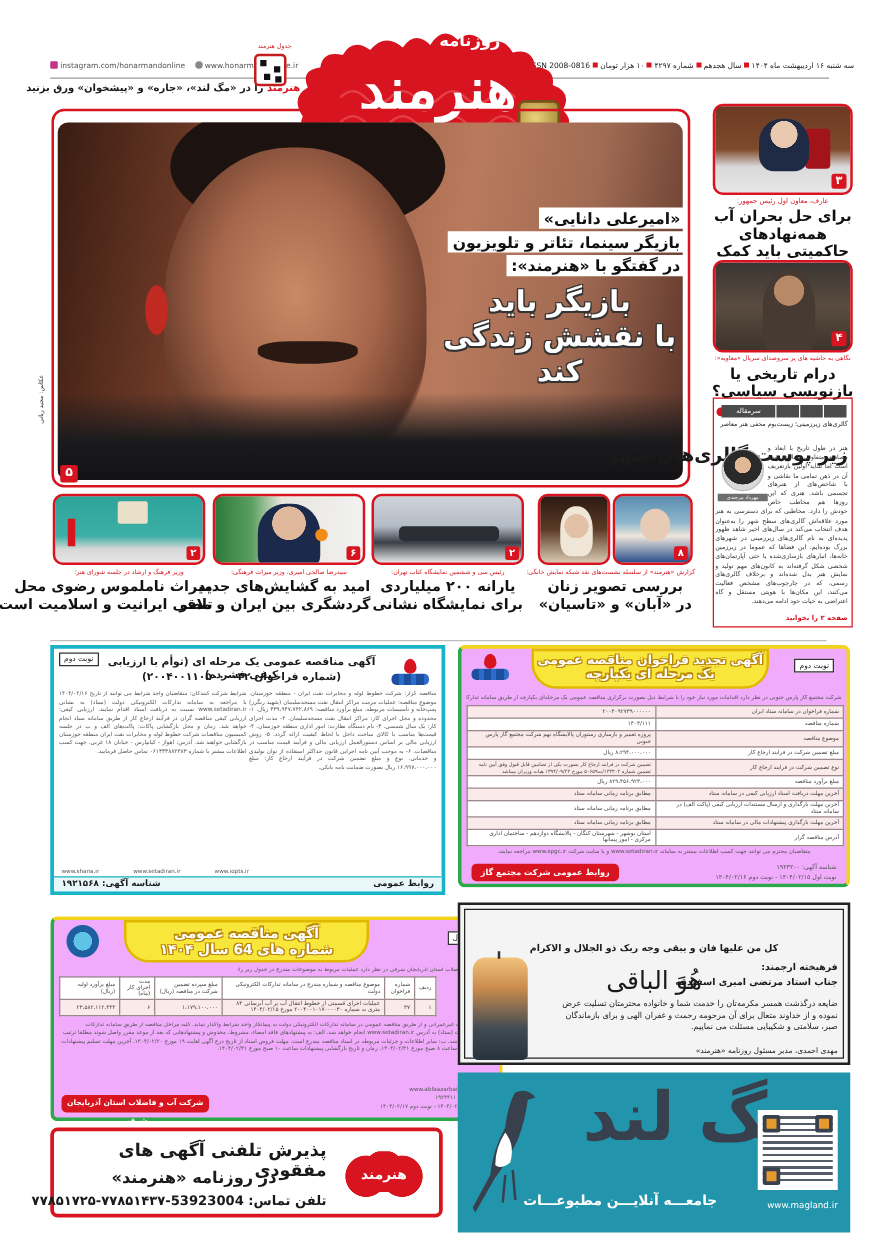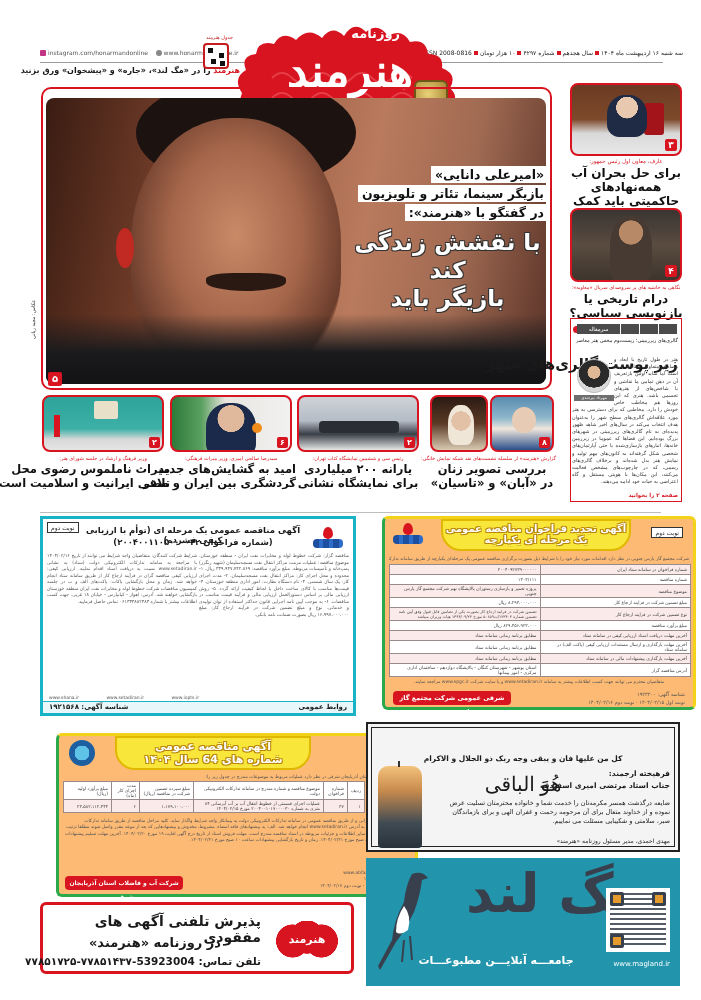--- a/index.html
+++ b/index.html
@@ -66,21 +66,21 @@
 
   
   .thumb { top: 395px; height: 57px; border: 2px solid #d7141f; border-radius: 8px; overflow: hidden; }
   .th-kicker { top: 455px; font-size: 5px; color: #d7141f; text-align: center; white-space: nowrap; }
   .th-head { top: 462px; font-size: 11.5px; font-weight: bold; text-align: center; line-height: 14px; color: #111; white-space: nowrap; }
   .th-num { position: absolute; right: 2px; bottom: 2px; width: 11px; height: 11px; background: #d7141f; color: #fff; font-size: 8px; line-height: 11px; text-align: center; font-weight: bold; border-radius: 2px; }
 
   .divider-h { left: 40px; right: 40px; height: 1px; background: #bdbdbd; }
 
   
-  .ad-box { border: 3px solid #2aa84a; border-top-color: #f3d21a; border-right-color: #f3d21a; border-radius: 6px; background: #fdba74; margin-left: 16px; }
+  .ad-box { border: 3px solid #2aa84a; border-top-color: #f3d21a; border-right-color: #f3d21a; border-radius: 6px; background: #f0abfc; }
   .ad-yellow { background: #f9e63a; border-radius: 0 0 20px 20px; border: 2px solid #e0b800; }
   .ad-title { color: #fff; font-weight: bold; text-align: center; text-shadow: 1px 1px 0 #b8860b, -1px -1px 0 #b8860b, 1px -1px 0 #b8860b, -1px 1px 0 #b8860b; }
   .turn-tag { font-size: 6px; border: 1px solid #333; padding: 1px 3px; background: #fff; white-space: nowrap; }
   .ad-table { border-collapse: collapse; width: 100%; font-size: 4.5px; }
   .ad-table td { border: 1px solid #9a8a8a; padding: 1px 3px; height: 10px; color: #444; background: #fbeaea; }
   .ad-table tr:nth-child(even) td { background: #ffffff; }
   .ad-red-btn { background: #d7141f; color: #fff; font-size: 6.5px; font-weight: bold; border-radius: 4px; text-align: center; }
   .small-txt { font-size: 4.5px; line-height: 6.4px; color: #555; }
 
   .ad-blue { border: 3px solid #19b3c7; background: #fff; }
@@ -164,22 +164,22 @@
   <div class="hero-ear"></div>
   <div class="hero-mustache"></div>
   <div class="hero-coat"></div>
 </div>
 <div class="abs hero-caption-box" style="width:150px;">
   <span class="kicker-line">«امیرعلی دانایی»</span>
   <span class="kicker-line">بازیگر سینما، تئاتر و تلویزیون</span>
   <span class="kicker-line">در گفتگو با «هنرمند»:</span>
 </div>
 <div class="abs hero-headline">
+  <div>بازیگر باید</div>
   <div>با نقشش زندگی کند</div>
-  <div>بازیگر باید</div>
 </div>
 <div class="abs hero-num">۵</div>
 <div class="abs photo-credit">عکاس: مجید ربانی</div>
 
 <div class="abs rc-img rc1">
   <div class="chair"></div>
     <div class="person"></div>
   <span class="rc-num">۳</span>
 </div>
 <div class="abs rc-kicker" style="left:570px;top:158px;width:112px;">عارف، معاون اول رئیس جمهور:</div>
@@ -309,21 +309,21 @@
         </tr>
       <tr>
           <td>آدرس مناقصه گزار</td>
           <td>استان بوشهر - شهرستان کنگان - پالایشگاه دوازدهم - ساختمان اداری مرکزی - امور پیمانها</td>
         </tr>
     </tbody>
   </table>
   <div class="abs small-txt" style="left:6px;right:6px;top:160px;height:14px;overflow:hidden;text-align:center;">متقاضیان محترم می توانند جهت کسب اطلاعات بیشتر به سامانه www.setadiran.ir و یا سایت شرکت www.spgc.ir مراجعه نمایند.</div>
   <div class="abs small-txt" style="right:8px;top:172px;font-size:5px;">شناسه آگهی: ۱۹۲۳۲۰۰</div>
   <div class="abs small-txt" style="right:8px;top:180px;font-size:5px;">نوبت اول ۱۴۰۴/۰۲/۱۵ - نوبت دوم ۱۴۰۴/۰۲/۱۶</div>
-  <div class="abs ad-red-btn" style="left:8px;top:172px;width:118px;height:14px;line-height:14px;">شرقی عمومی شرکت مجتمع گاز پارس جنوبی</div>
+  <div class="abs ad-red-btn" style="left:8px;top:172px;width:118px;height:14px;line-height:14px;">روابط عمومی شرکت مجتمع گاز دهند جنوبی</div>
 </div>
 
 <div class="abs ad-blue" style="left:40px;top:516px;width:316px;height:200px;">
   <div class="abs turn-tag" style="left:4px;top:3px;">نوبت دوم</div>
   <div class="abs gas-logo" style="right:10px;top:8px;">
       <span class="flame"></span>
       <span class="wave"></span>
     </div>
   <div class="abs" style="left:40px;right:50px;top:6px;font-size:8.5px;font-weight:bold;text-align:center;">آگهی مناقصه عمومی یک مرحله ای (توأم با ارزیابی کیفی فشرده)</div>
   <div class="abs" style="left:40px;right:50px;top:18px;font-size:8.5px;font-weight:bold;text-align:center;">(شماره فراخوان ۲۰۰۴۰۰۱۱۰۵۰۰۰۰۳۲)</div>

